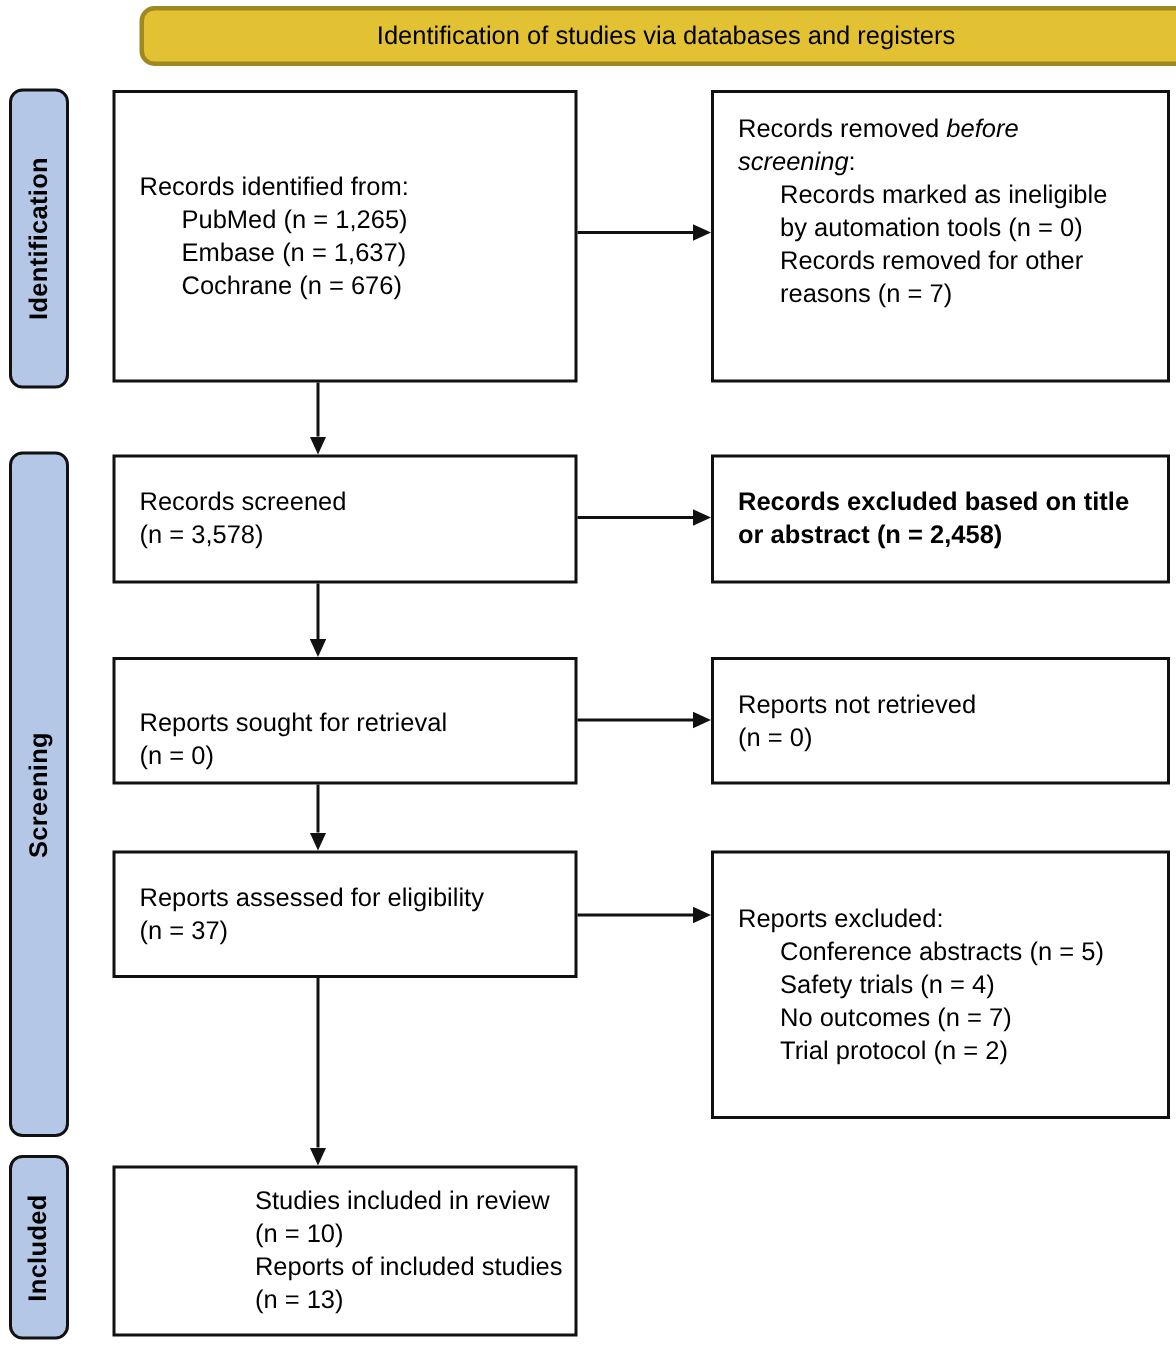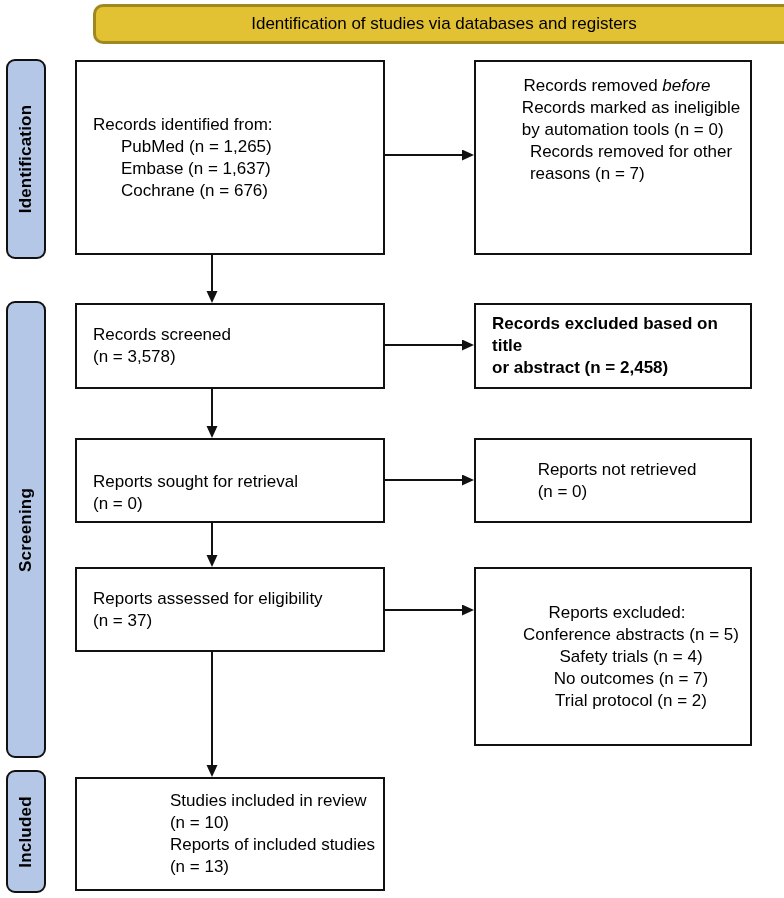--- a/index.html
+++ b/index.html
@@ -29,21 +29,21 @@
     position:absolute;background:#fff;border:2px solid #111;box-sizing:border-box;
     font-size:17px;line-height:22px;
     display:flex;flex-direction:column;justify-content:center;
     padding:6px 8px 6px 16px;
   }
   .box.topalign{justify-content:flex-start;padding-top:13px;}
   .prelines{white-space:pre-line;}
   .item{margin-left:28px;white-space:pre-line;}
   .it{font-style:italic;}
   .colL{left:75px;width:310px;}
-  .colR{left:474px;width:278px;align-items:center;}
+  .colR{left:474px;width:306px;}
   #b1{top:60px;height:195px;}
   #b2{top:303px;height:86px;}
   #b3{top:438px;height:85px;justify-content:flex-end;}
   #b4{top:567px;height:85px;}
   #b5{top:777px;height:114px;align-items:flex-end;}
   #r1{top:60px;height:195px;}
   #r2{top:303px;height:86px;font-weight:bold;}
   #r3{top:438px;height:85px;}
   #r4{top:567px;height:179px;}
   #bar-identification{top:59px;height:200px;}
@@ -73,20 +73,23 @@
   <div class="box colL" id="b1">
     <div>Records identified from:</div>
     <div class="item">PubMed (n = 1,265)</div>
     <div class="item">Embase (n = 1,637)</div>
     <div class="item">Cochrane (n = 676)</div>
   </div>
 
   <div class="box colR topalign" id="r1">
     <div>
       <span>Records removed </span><span class="it">before</span>
+    </div>
+    <div>
+      <span class="it">screening</span><span>:</span>
     </div>
     <div class="item">Records marked as ineligible
 by automation tools (n = 0)</div>
     <div class="item">Records removed for other
 reasons (n = 7)</div>
   </div>
 
   <div class="box colL" id="b2">
     <div class="prelines">Records screened
 (n = 3,578)</div>

